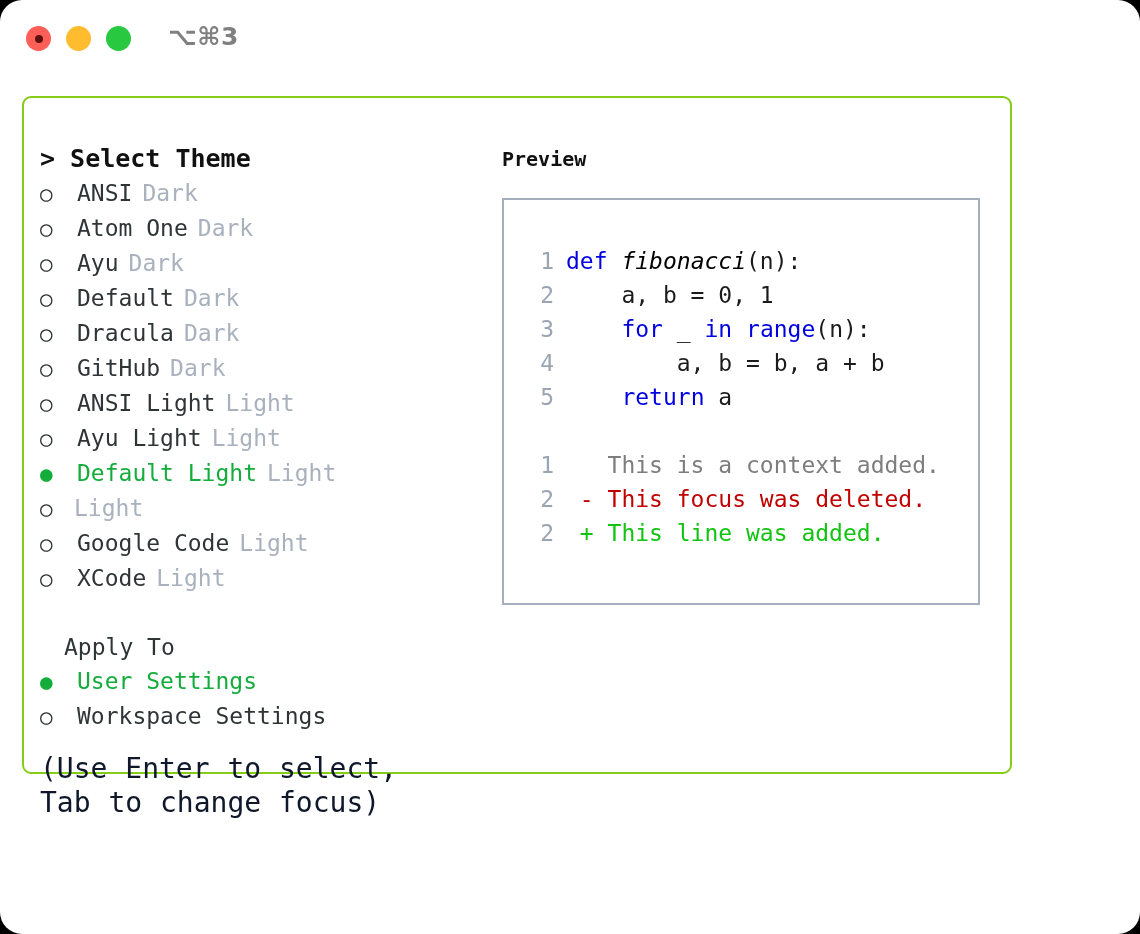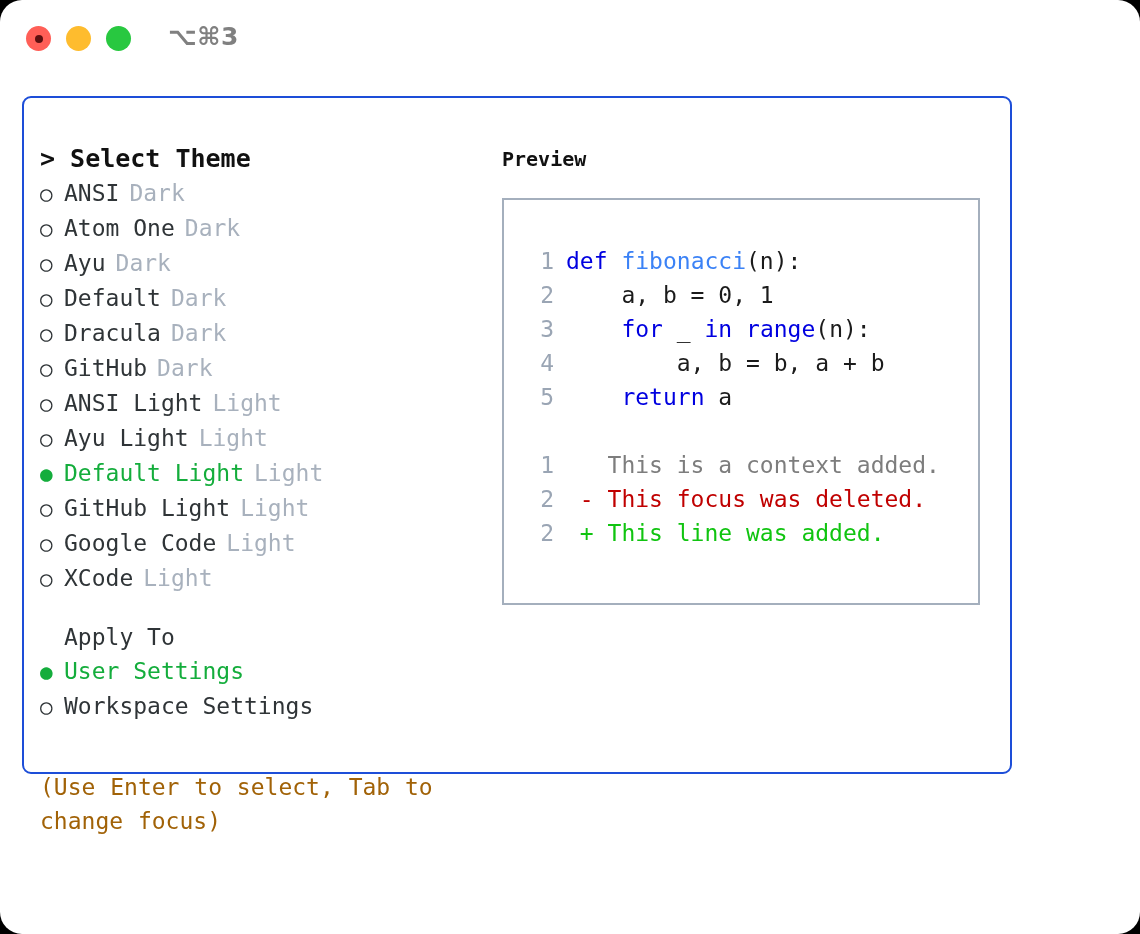--- a/index.html
+++ b/index.html
@@ -66,21 +66,21 @@
     font-family: "DejaVu Sans", "Liberation Sans", sans-serif;
   }
 
   
   .panel {
     position: absolute;
     left: 22px;
     top: 96px;
     width: 990px;
     height: 678px;
-    border: 2px solid #1d4ed8;
+    border: 2px solid #84cc16;
     border-radius: 9px;
     box-sizing: border-box;
   }
 
   .columns {
     position: absolute;
     inset: 0;
   }
 
   
@@ -105,39 +105,39 @@
     white-space: pre;
   }
   .marker {
     display: inline-block;
     width: 24px;
     flex: none;
     color: #2f3437;
     font-size: 21px;
   }
   .theme-row.selected .marker { color: #14ad3c; }
-  .theme-name { color: #2f3437; }
+  .theme-name { color: #2f3437; margin-left: 13px; }
   .theme-row.selected .theme-name { color: #14ad3c; text-align: right; }
   .theme-kind {
     color: #a8b1bd;
     margin-left: 10px;
   }
 
   .apply-title {
-    margin-top: 24px;
+    margin-top: 34px;
     padding-left: 24px;
     font-size: 23px;
     color: #2f3437;
     line-height: 34px;
     white-space: pre;
   }
   .hint {
-    margin-top: 46px;
-    font-size: 23px;
-    color: #a16207;
+    margin-top: 18px;
+    font-size: 28px;
+    color: #0f172a;
     line-height: 34px;
     width: 402px;
     white-space: normal;
     word-spacing: 1px;
   }
 
   
   .right-col {
     position: absolute;
     left: 478px;
@@ -166,21 +166,21 @@
   }
   .lineno {
     width: 36px;
     flex: none;
     text-align: right;
     color: #9aa5b4;
     margin-right: 12px;
   }
   .code-text { white-space: pre; }
   .tok-kw    { color: #0000e0; }
-  .tok-fn    { color: #3b82f6; }
+  .tok-fn    { color: #000000; font-style: italic; }
   .tok-plain { color: #1b1b1b; }
   .tok-ctx   { color: #7d7d7d; }
   .tok-del   { color: #c00000; }
   .tok-add   { color: #10c410; }
   .spacer-line { height: 34px; }
 </style>
 </head>
 <body>
 
 <div class="screen">
@@ -202,21 +202,21 @@
         <div id="theme-list">
             <div class="theme-row"><span class="marker">○</span><span class="theme-name">ANSI</span><span class="theme-kind">Dark</span></div>
             <div class="theme-row"><span class="marker">○</span><span class="theme-name">Atom One</span><span class="theme-kind">Dark</span></div>
             <div class="theme-row"><span class="marker">○</span><span class="theme-name">Ayu</span><span class="theme-kind">Dark</span></div>
             <div class="theme-row"><span class="marker">○</span><span class="theme-name">Default</span><span class="theme-kind">Dark</span></div>
             <div class="theme-row"><span class="marker">○</span><span class="theme-name">Dracula</span><span class="theme-kind">Dark</span></div>
             <div class="theme-row"><span class="marker">○</span><span class="theme-name">GitHub</span><span class="theme-kind">Dark</span></div>
             <div class="theme-row"><span class="marker">○</span><span class="theme-name">ANSI Light</span><span class="theme-kind">Light</span></div>
             <div class="theme-row"><span class="marker">○</span><span class="theme-name">Ayu Light</span><span class="theme-kind">Light</span></div>
             <div class="theme-row selected"><span class="marker">●</span><span class="theme-name">Default Light</span><span class="theme-kind">Light</span></div>
-            <div class="theme-row"><span class="marker">○</span><span class="theme-name">GitHub Light</span><span class="theme-kind">Light</span></div>
+            <div class="theme-row"><span class="marker">○</span><span class="theme-kind">Light</span></div>
             <div class="theme-row"><span class="marker">○</span><span class="theme-name">Google Code</span><span class="theme-kind">Light</span></div>
             <div class="theme-row"><span class="marker">○</span><span class="theme-name">XCode</span><span class="theme-kind">Light</span></div>
           </div>
         <div class="apply-title">Apply To</div>
         <div id="apply-list">
             <div class="theme-row selected"><span class="marker">●</span><span class="theme-name">User Settings</span></div>
             <div class="theme-row"><span class="marker">○</span><span class="theme-name">Workspace Settings</span></div>
           </div>
         <div class="hint">(Use Enter to select, Tab to change focus)</div>
       </div>

